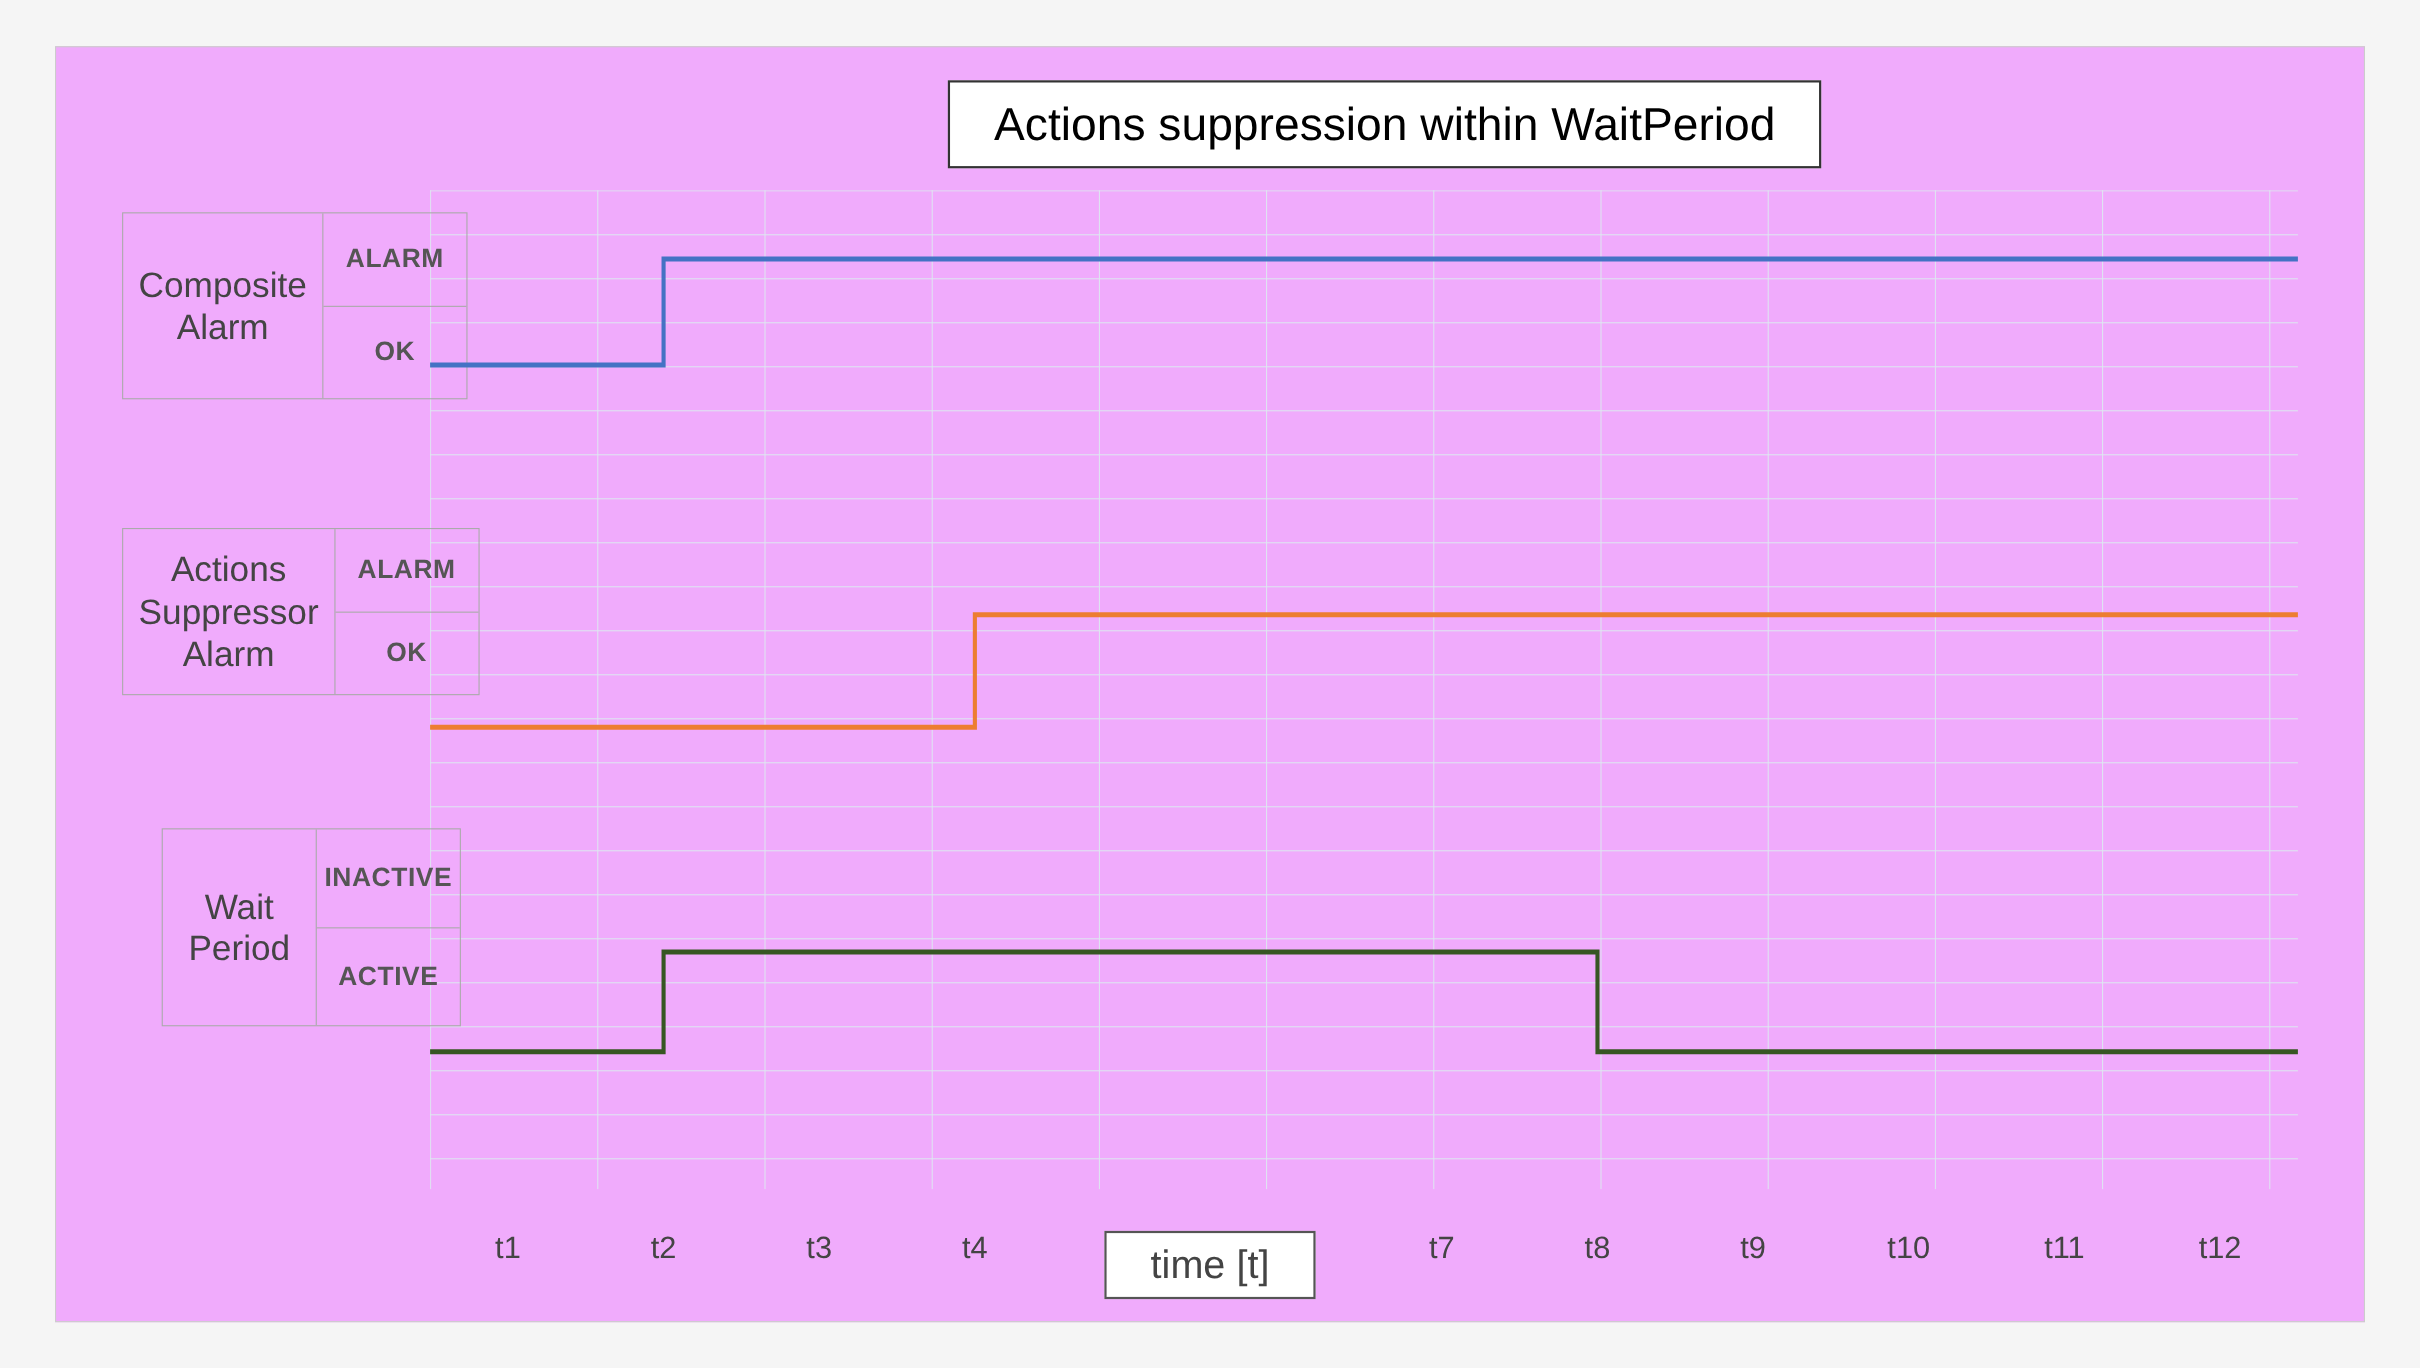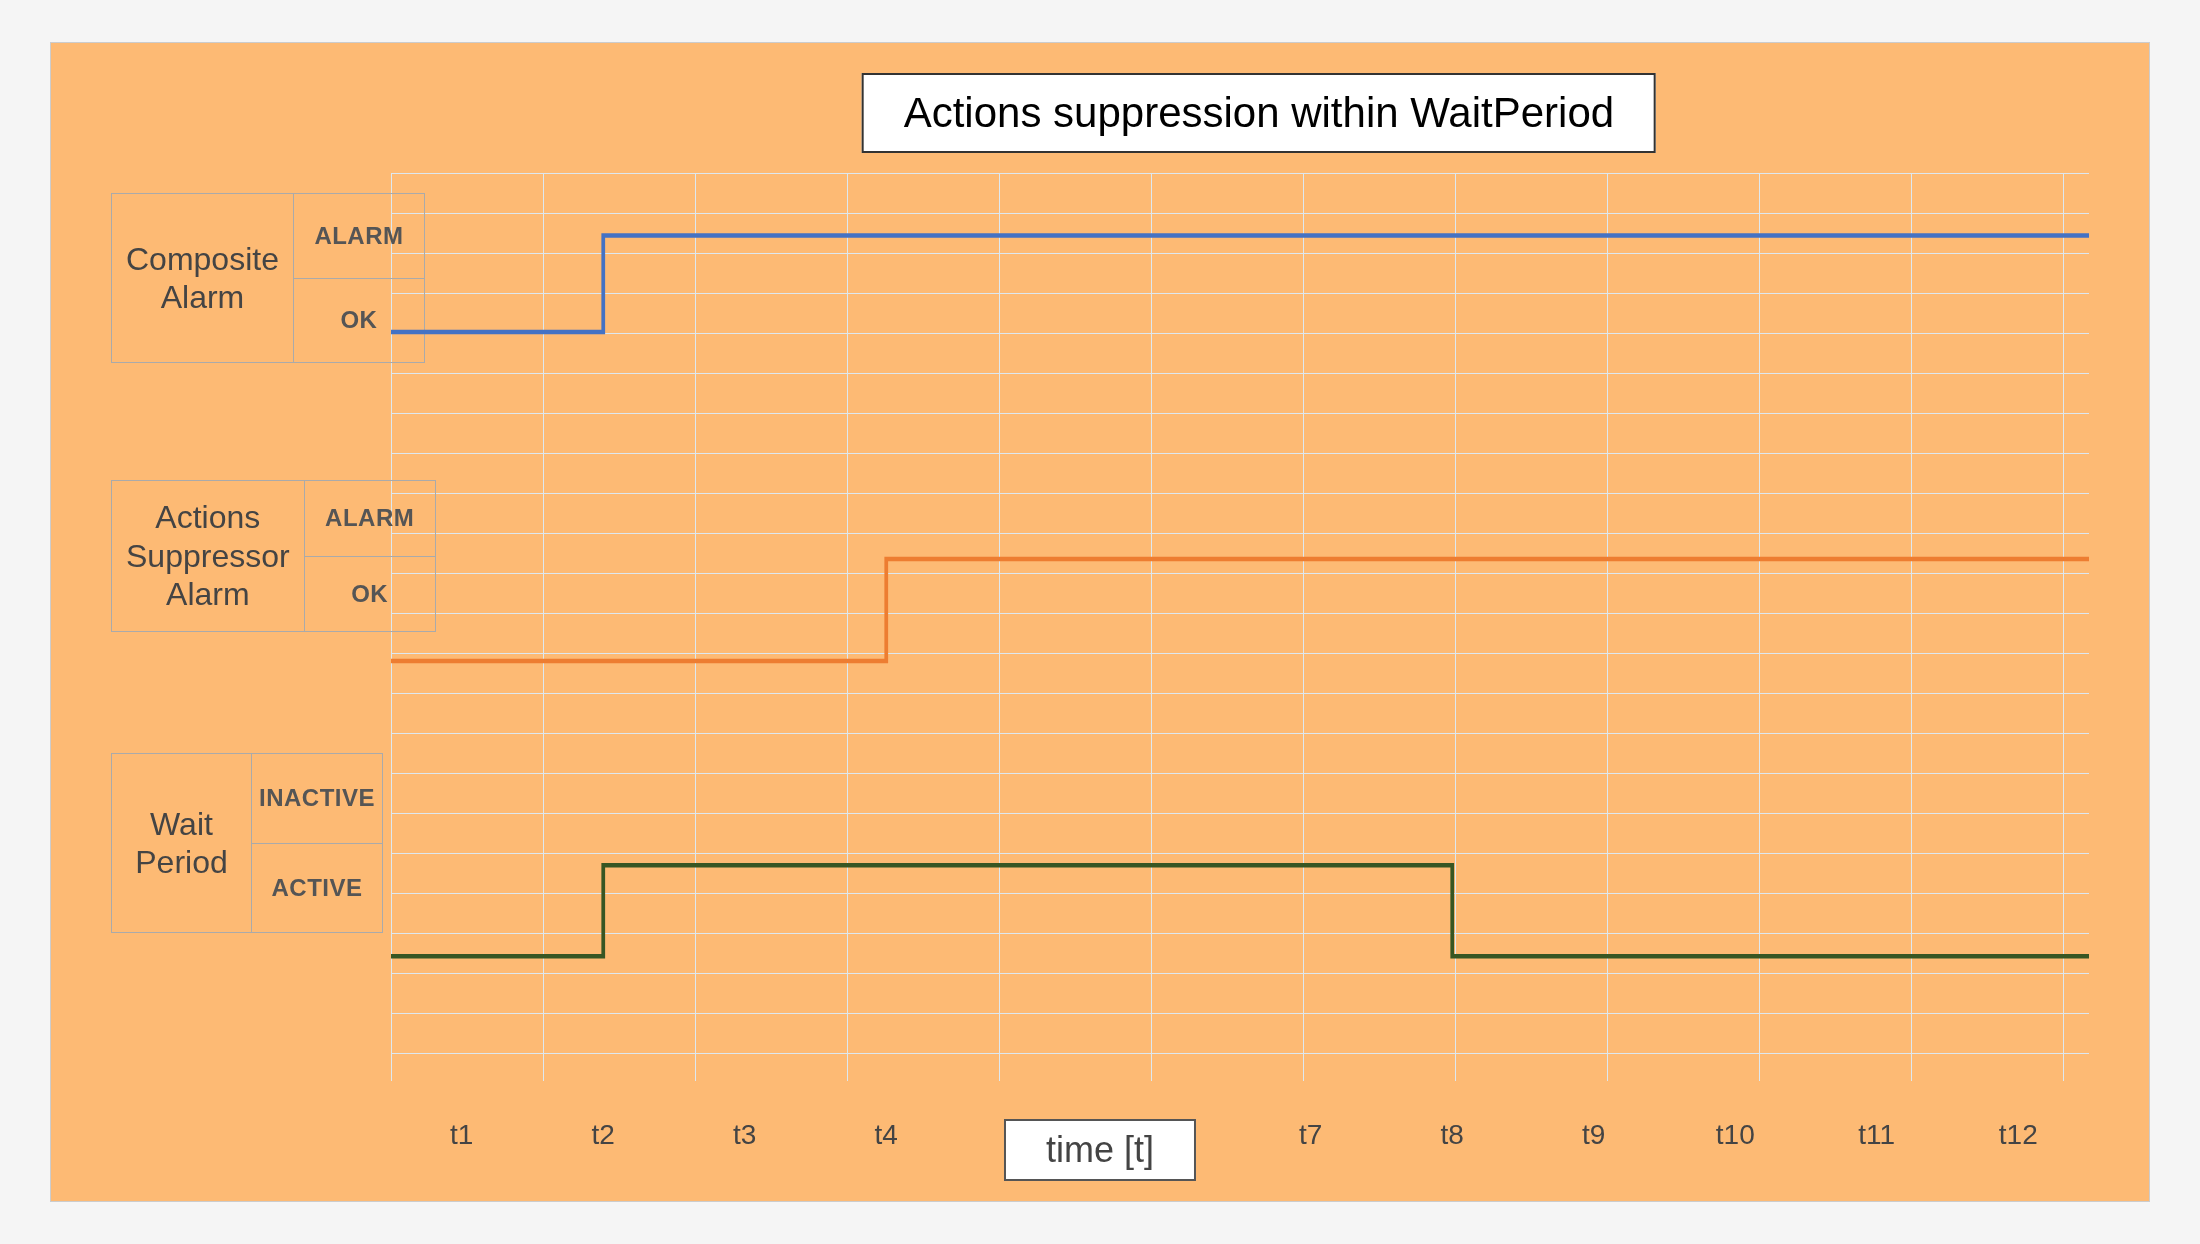--- a/index.html
+++ b/index.html
@@ -6,21 +6,21 @@
     body {
       background: #f5f5f5;
       font-family: 'Segoe UI', Arial, sans-serif;
       width: 2200px;
       height: 1244px;
       display: flex;
       align-items: center;
       justify-content: center;
     }
     .chart-container {
-      background: #fdba74;
+      background: #f0abfc;
       border: 1.5px solid #ccc;
       width: 2100px;
       height: 1160px;
       position: relative;
       padding: 40px 60px 120px 60px;
     }
     .chart-title {
       position: absolute;
       top: 30px;
       left: 50%;
@@ -97,20 +97,21 @@
     }
     
     .row2-box {
       top: 307px;
       height: 152px;
     }
     
     .row3-box {
       top: 580px;
       height: 180px;
+      margin-left: 36px;
     }
 
     svg.chart-lines {
       position: absolute;
       top: 0;
       left: 280px;
       right: 0;
       bottom: 0;
       width: calc(100% - 280px);
       height: 100%;

